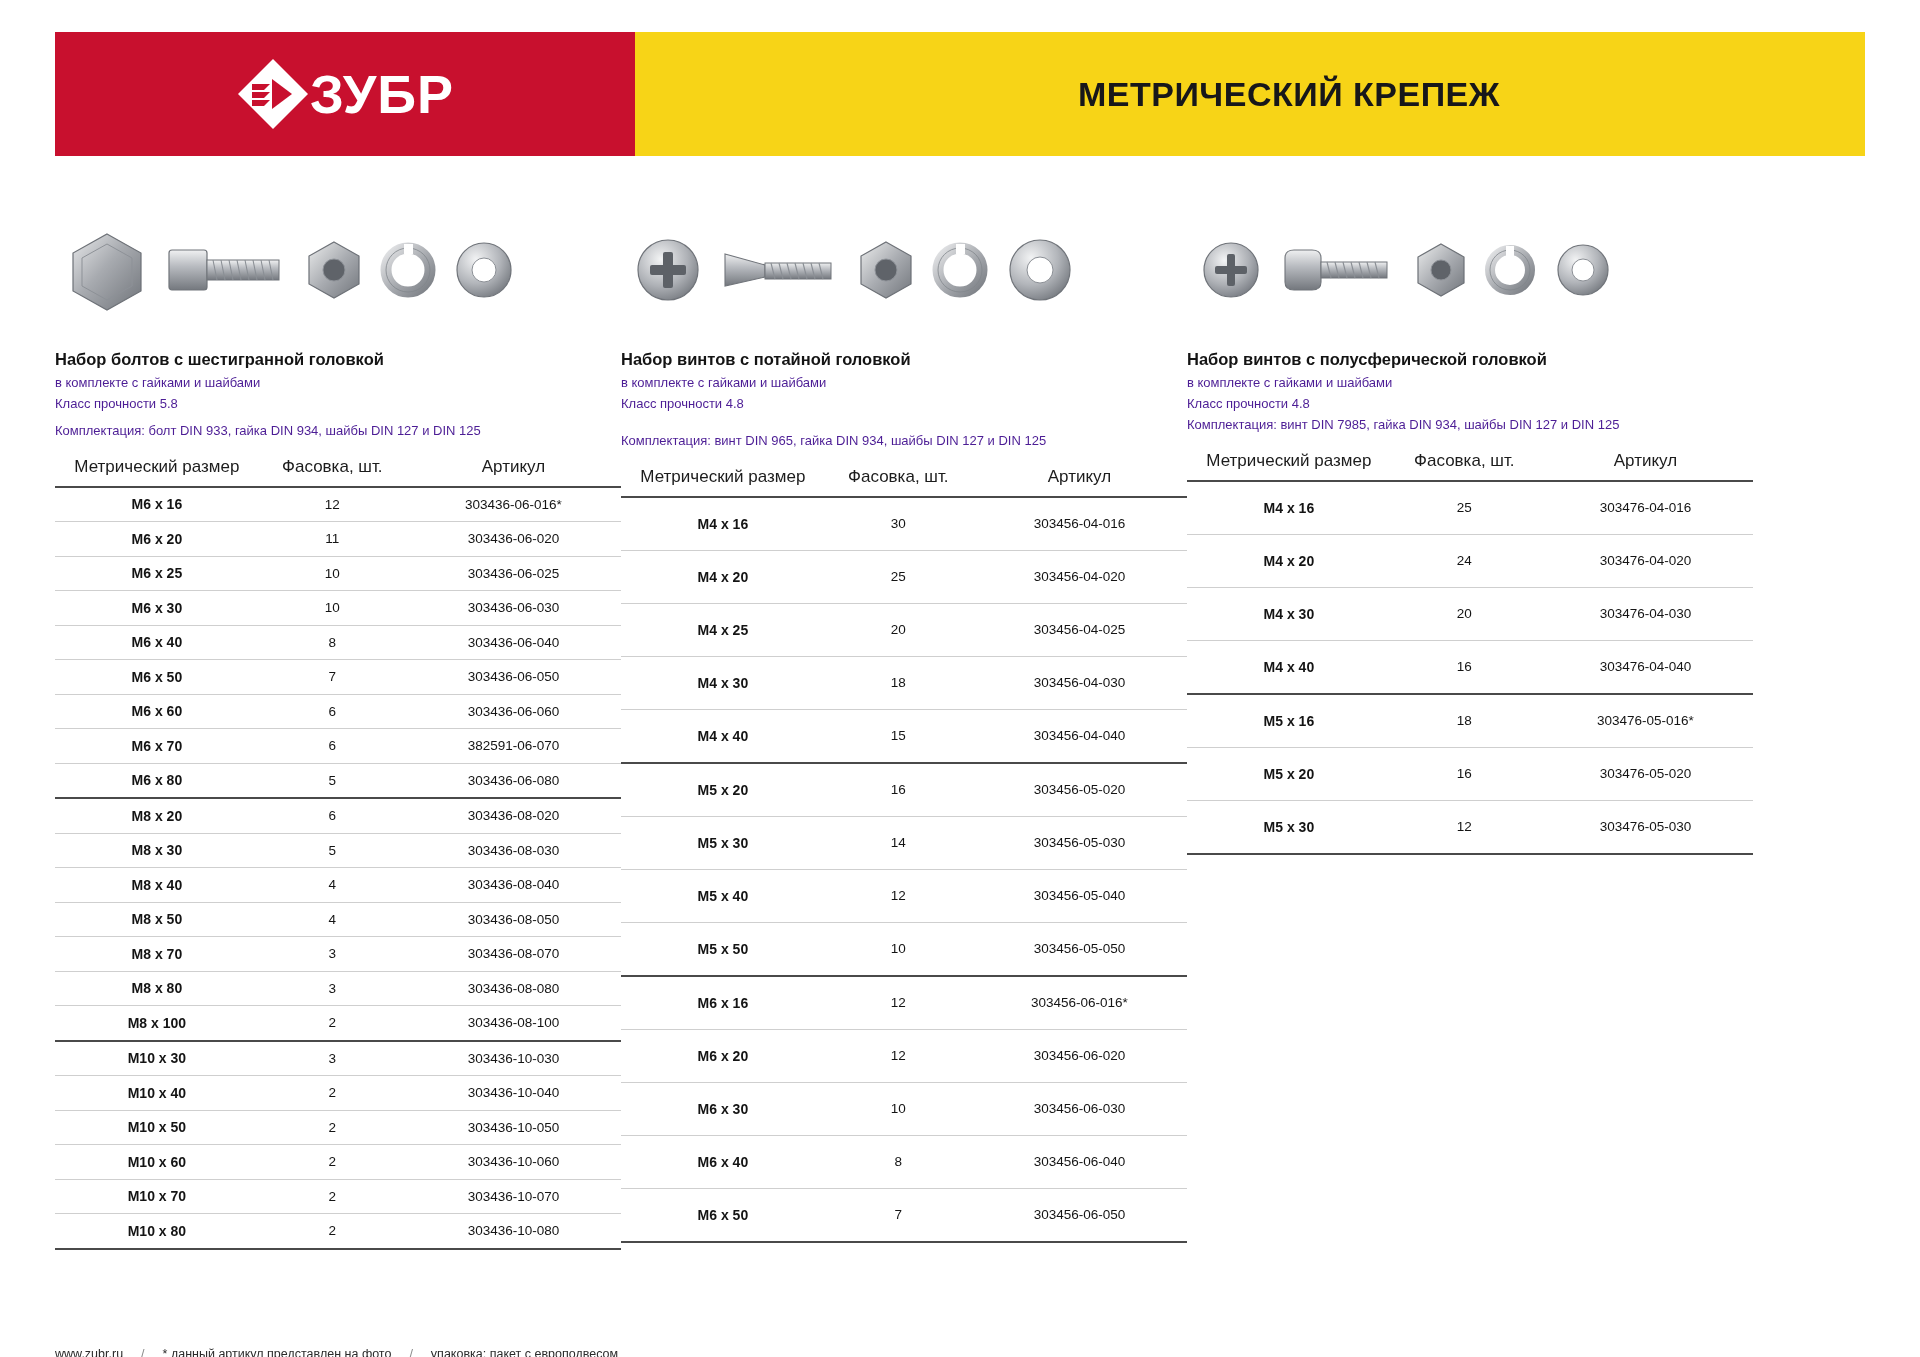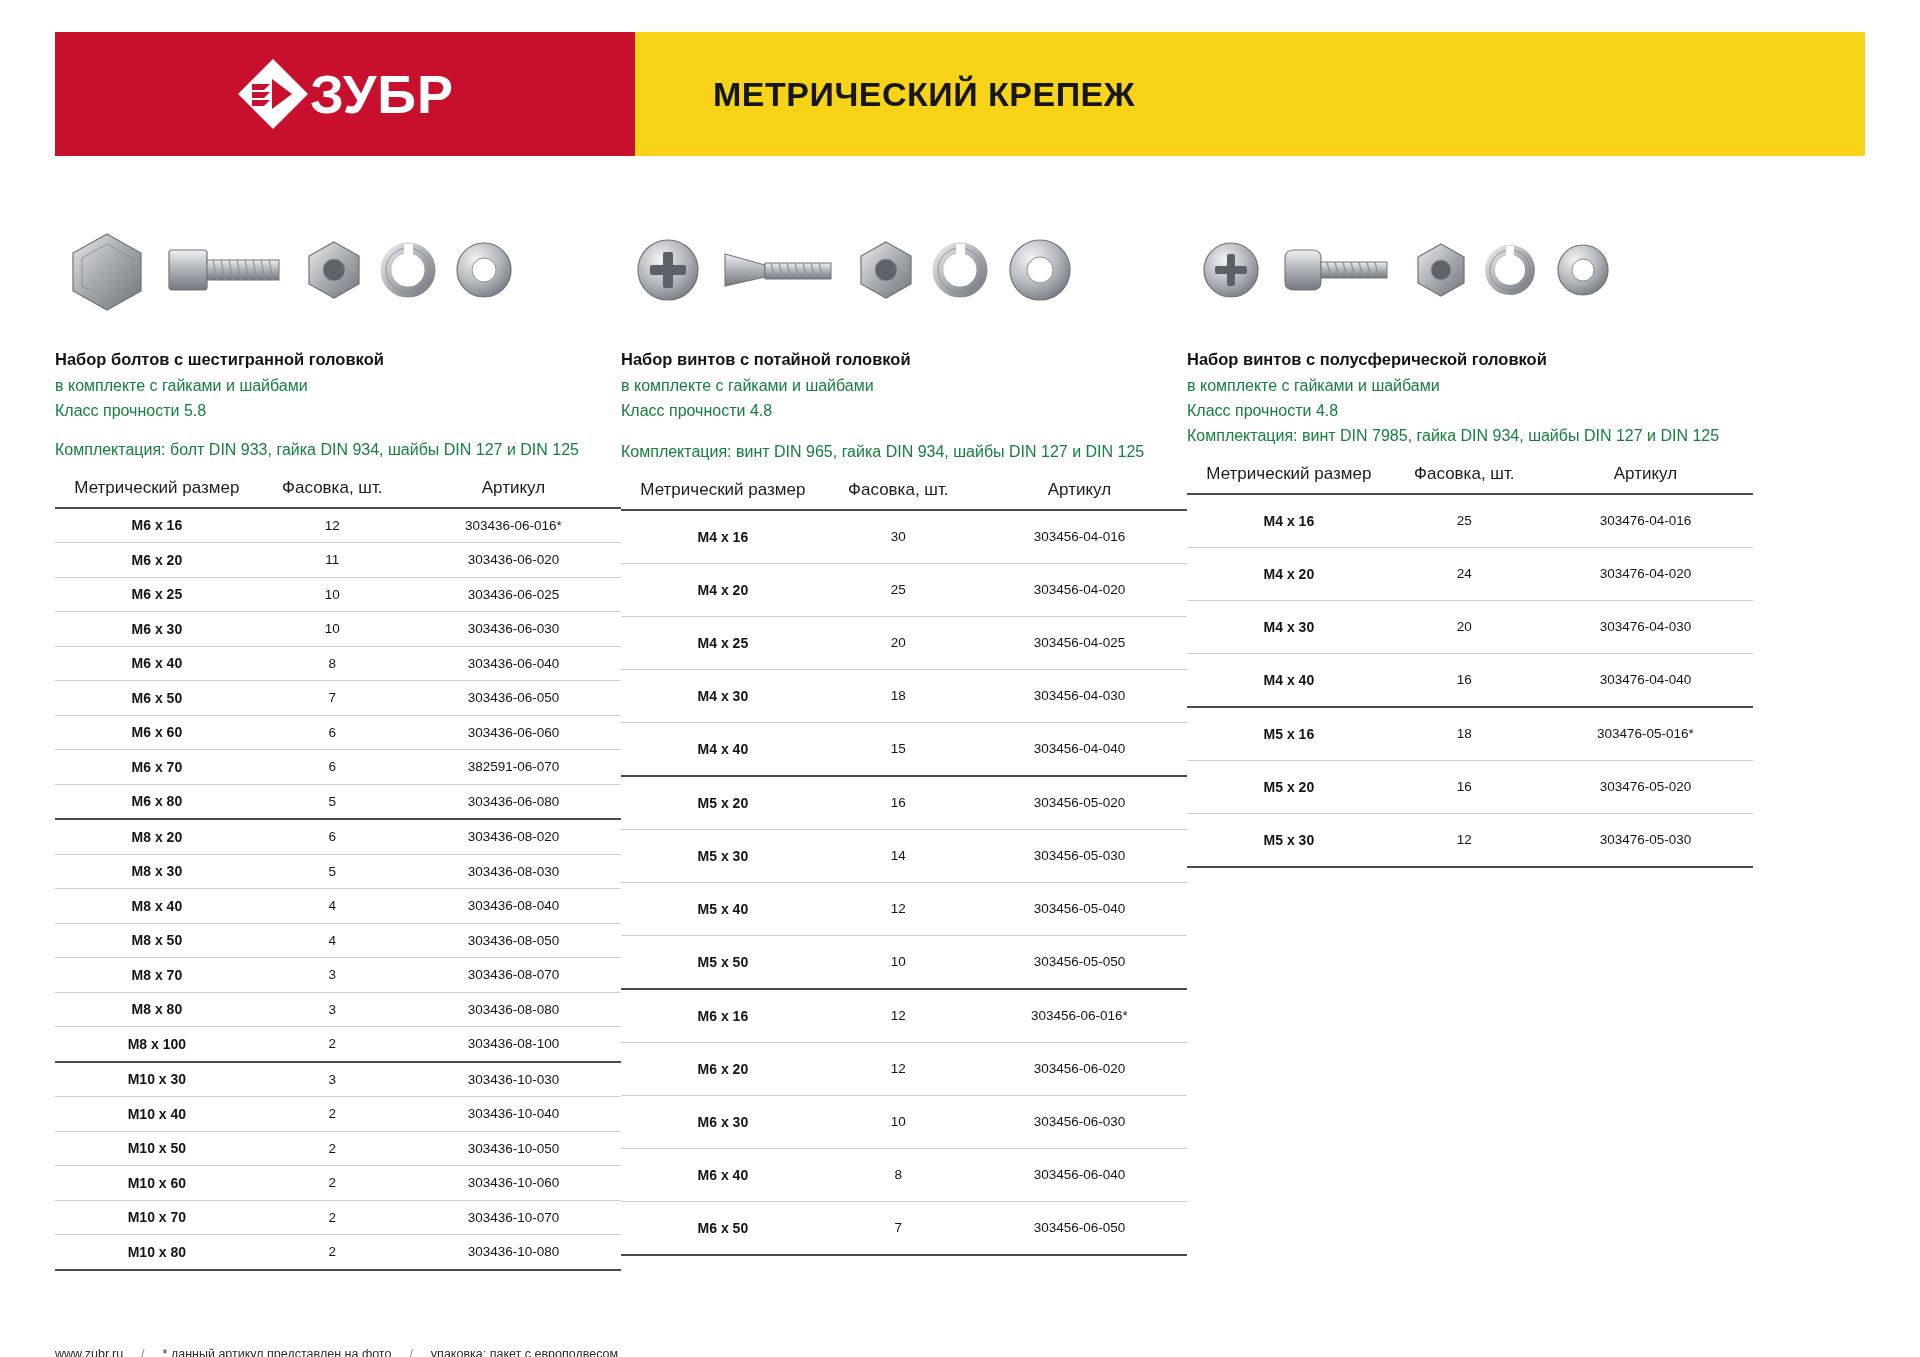--- a/index.html
+++ b/index.html
@@ -50,20 +50,21 @@
     letter-spacing: 1px;
     line-height: 1;
     font-family: "Liberation Sans", sans-serif;
   }
   .title-block {
     flex: 1;
     background: #f7d417;
     display: flex;
     align-items: center;
     padding-left: 78px;
+    justify-content: center;
   }
   .title-block .title {
     font-size: 34px;
     font-weight: bold;
     color: #17171a;
     letter-spacing: 0.5px;
   }
   
   .columns {
     display: flex;
@@ -80,22 +81,22 @@
     gap: 6px;
     padding-left: 4px;
   }
   .col-heading {
     font-size: 16.5px;
     font-weight: bold;
     margin-top: 34px;
     color: #141414;
   }
   .col-sub {
-    font-size: 16px;
-    color: #15803d;
+    font-size: 13px;
+    color: #4c1d95;
     margin-top: 5px;
     line-height: 1.45;
   }
   table {
     width: 100%;
     border-collapse: collapse;
     margin-top: 16px;
   }
   thead th {
     font-size: 17px;
@@ -253,21 +254,21 @@
             </defs>
             <circle cx="39" cy="50" r="27" fill="url(#m5)" stroke="#70747a" stroke-width="1.2"></circle>
             <circle cx="39" cy="50" r="12" fill="#ffffff" stroke="#8b8f95" stroke-width="1"></circle>
           </svg>
         </span>
       </div>
 
       <div class="col-heading">Набор болтов с шестигранной головкой</div>
       <div class="col-sub">в комплекте с гайками и шайбами</div>
       <div class="col-sub" style="margin-top:2px">Класс прочности 5.8</div>
-      <div class="col-sub" style="margin-top:16px">Комплектация: болт DIN 933, гайка DIN 934, шайбы DIN 127 и DIN 125</div>
+      <div class="col-sub" style="margin-top:8px">Комплектация: болт DIN 933, гайка DIN 934, шайбы DIN 127 и DIN 125</div>
 
       <table>
         <thead>
           <tr>
             <th class="c-size">Метрический размер</th>
             <th class="c-qty">Фасовка, шт.</th>
             <th class="c-art">Артикул</th>
           </tr>
         </thead>
         <tbody>

